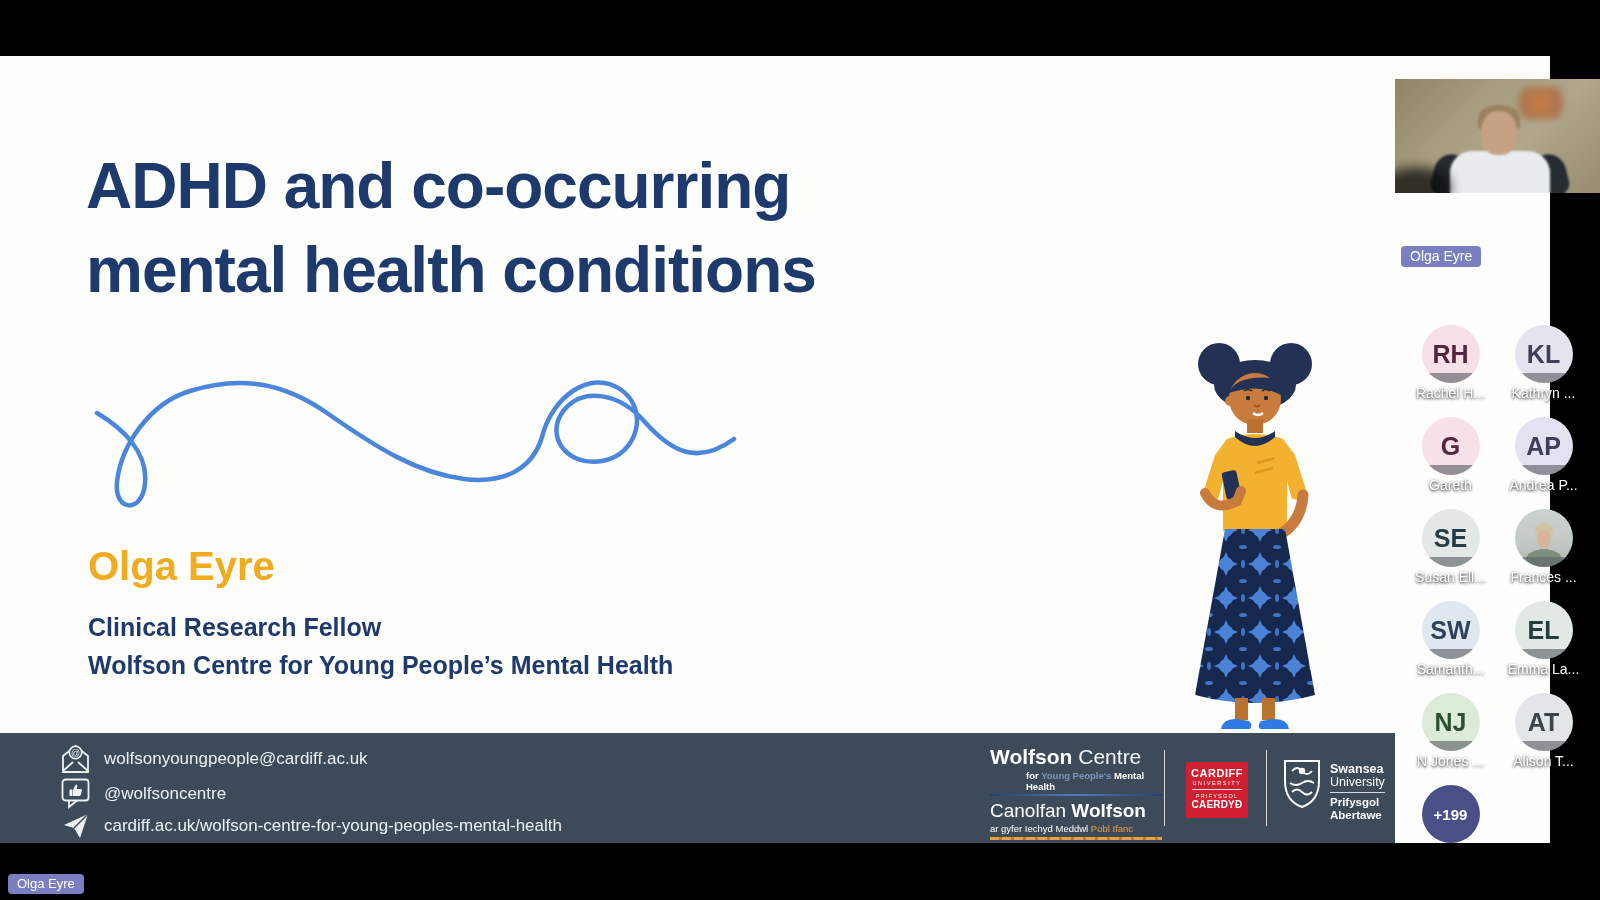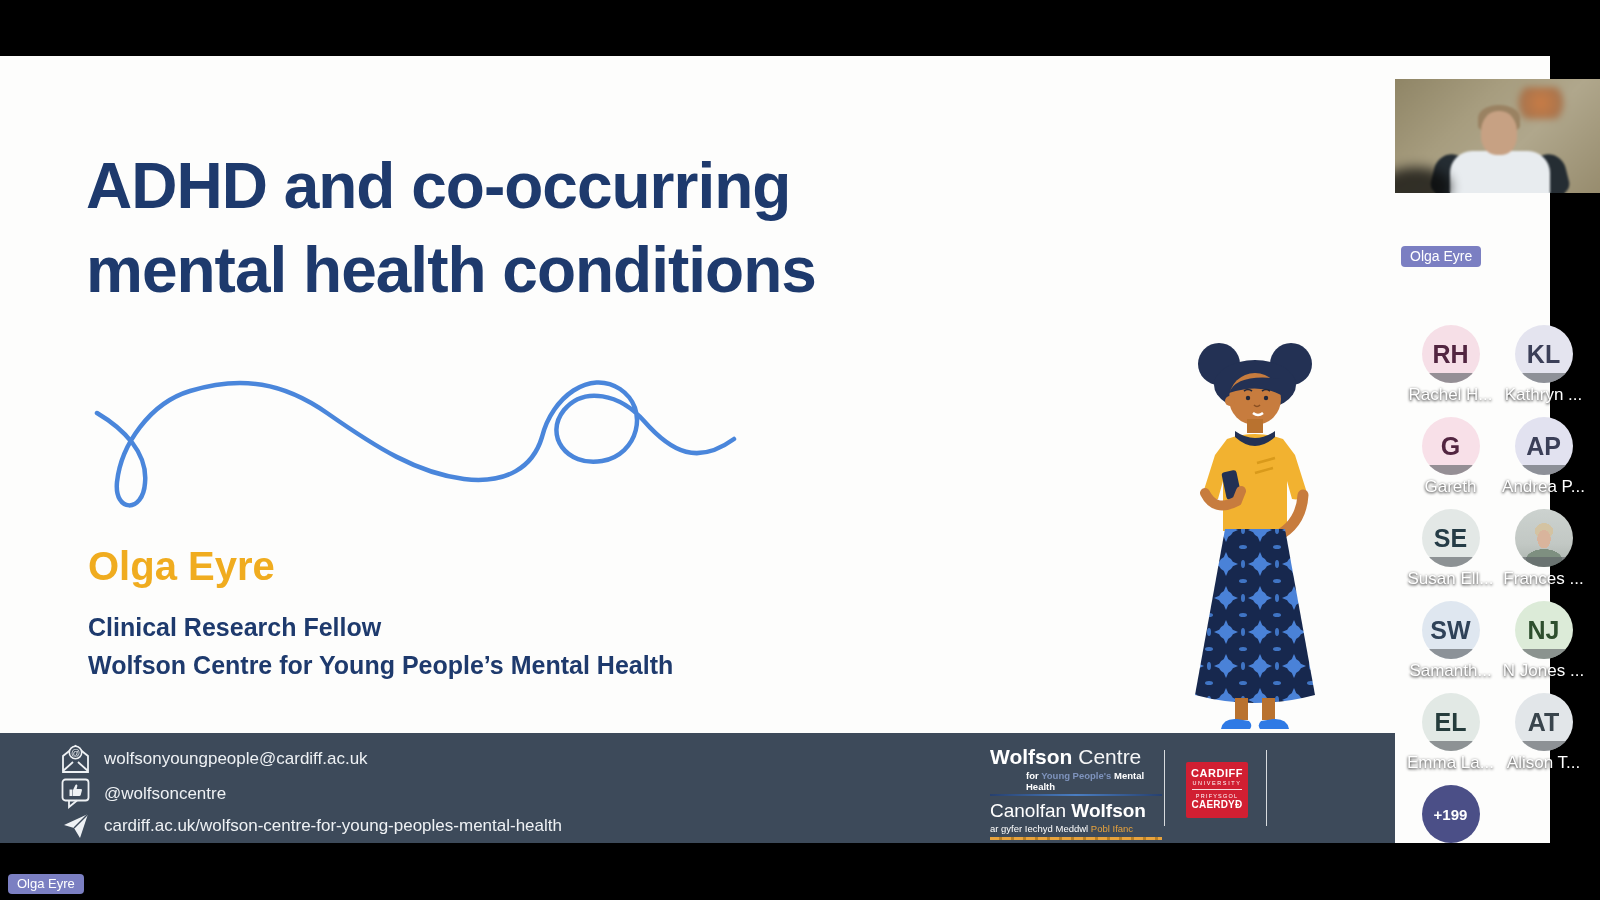--- a/index.html
+++ b/index.html
@@ -82,21 +82,21 @@
   #bottom-tag { left:8px; top:874px; font-size:13px; }
 
   #participant-grid { left:1404px; top:325px; width:186px;
     display:grid; grid-template-columns:93px 93px; grid-auto-rows:92px; }
   .ptile { display:flex; flex-direction:column; align-items:center; }
   .pavatar { width:58px; height:58px; border-radius:50%; position:relative; overflow:hidden;
     display:flex; align-items:center; justify-content:center;
     font-size:25px; font-weight:600; }
   .pavatar .band { position:absolute; left:0; bottom:0; width:100%; height:10px;
     background:rgba(95,100,105,.65); }
-  .pname { margin-top:2px; font-size:17px; color:#fff; white-space:nowrap;
+  .pname { margin-top:2px; font-size:14px; color:#fff; white-space:nowrap;
     text-shadow:0 1px 3px #000; }
   .pavatar.photo {
     background:
       radial-gradient(ellipse 30px 18px at 50% 88%, #7e8f80 0 60%, transparent 61%),
       radial-gradient(ellipse 11px 15px at 50% 52%, #d9b49c 0 60%, transparent 61%),
       radial-gradient(ellipse 15px 13px at 50% 38%, #d3c3a2 0 60%, transparent 61%),
       linear-gradient(180deg,#ccd2cf 0%,#c2c8c4 60%,#aab2ac 100%); }
   .pavatar.overflow { font-size:15px; font-weight:bold; }
 </style>
 </head>
@@ -237,20 +237,35 @@
 
     <div id="cardiff-logo" class="abs">
       <div class="cf1">CARDIFF</div>
       <div class="cf2">UNIVERSITY</div>
       <div class="cf3">PRIFYSGOL</div>
       <div class="cf4">CAERDYÐ</div>
     </div>
 
     <div id="divider-2" class="vdivider"></div>
 
+    <div id="swansea-logo" class="abs">
+      <svg width="38" height="50" viewBox="0 0 38 50">
+        <path d="M19 2 H2 V22 Q2 42 19 48 Q36 42 36 22 V2 Z" fill="none" stroke="#fff" stroke-width="2"></path>
+        <path d="M9 12 q5-6 10 0 q5 6 10 0" stroke="#fff" stroke-width="1.8" fill="none"></path>
+        <circle cx="19" cy="12" r="3.2" fill="#fff"></circle>
+        <path d="M7 24 q6 4 12 0 q6-4 12 0" stroke="#fff" stroke-width="1.8" fill="none"></path>
+        <path d="M9 33 q5-5 10 0 q5 5 10 0" stroke="#fff" stroke-width="1.8" fill="none"></path>
+      </svg>
+      <div class="sw-text">
+        <span class="sw1">Swansea</span>
+        <span class="sw2">University</span>
+        <span class="sw3">Prifysgol</span>
+        <span class="sw4">Abertawe</span>
+      </div>
+    </div>
   </div>
 </div>
 
 <div id="video-feed" class="abs">
   <div class="vf-frame"></div>
   <div class="vf-jacket-l"></div>
   <div class="vf-jacket-r"></div>
   <div class="vf-body"></div>
   <div class="vf-hair"></div>
   <div class="vf-head"></div>
@@ -285,28 +300,28 @@
       <div class="pavatar photo" style="color: rgb(255, 255, 255);">
         <div class="band"></div>
       </div>
       <div class="pname">Frances ...</div>
     </div>
     <div class="ptile">
       <div class="pavatar" style="background: rgb(223, 231, 240); color: rgb(47, 66, 88);">SW<div class="band"></div></div>
       <div class="pname">Samanth...</div>
     </div>
     <div class="ptile">
+      <div class="pavatar" style="background: rgb(226, 233, 229); color: rgb(37, 60, 60);">EL<div class="band"></div></div>
+      <div class="pname">Emma La...</div>
+    </div>
+    <div class="ptile">
       <div class="pavatar" style="background: rgb(220, 235, 216); color: rgb(46, 79, 46);">NJ<div class="band"></div></div>
       <div class="pname">N Jones ...</div>
     </div>
     <div class="ptile">
-      <div class="pavatar" style="background: rgb(226, 233, 229); color: rgb(37, 60, 60);">EL<div class="band"></div></div>
-      <div class="pname">Emma La...</div>
-    </div>
-    <div class="ptile">
       <div class="pavatar" style="background: rgb(226, 230, 233); color: rgb(57, 68, 76);">AT<div class="band"></div></div>
       <div class="pname">Alison T...</div>
     </div>
     <div class="ptile">
       <div class="pavatar overflow" style="background: rgb(75, 79, 135); color: rgb(255, 255, 255);">+199</div>
     </div>
   </div>
 
 <div id="bottom-tag" class="name-tag abs">Olga Eyre</div>
 

